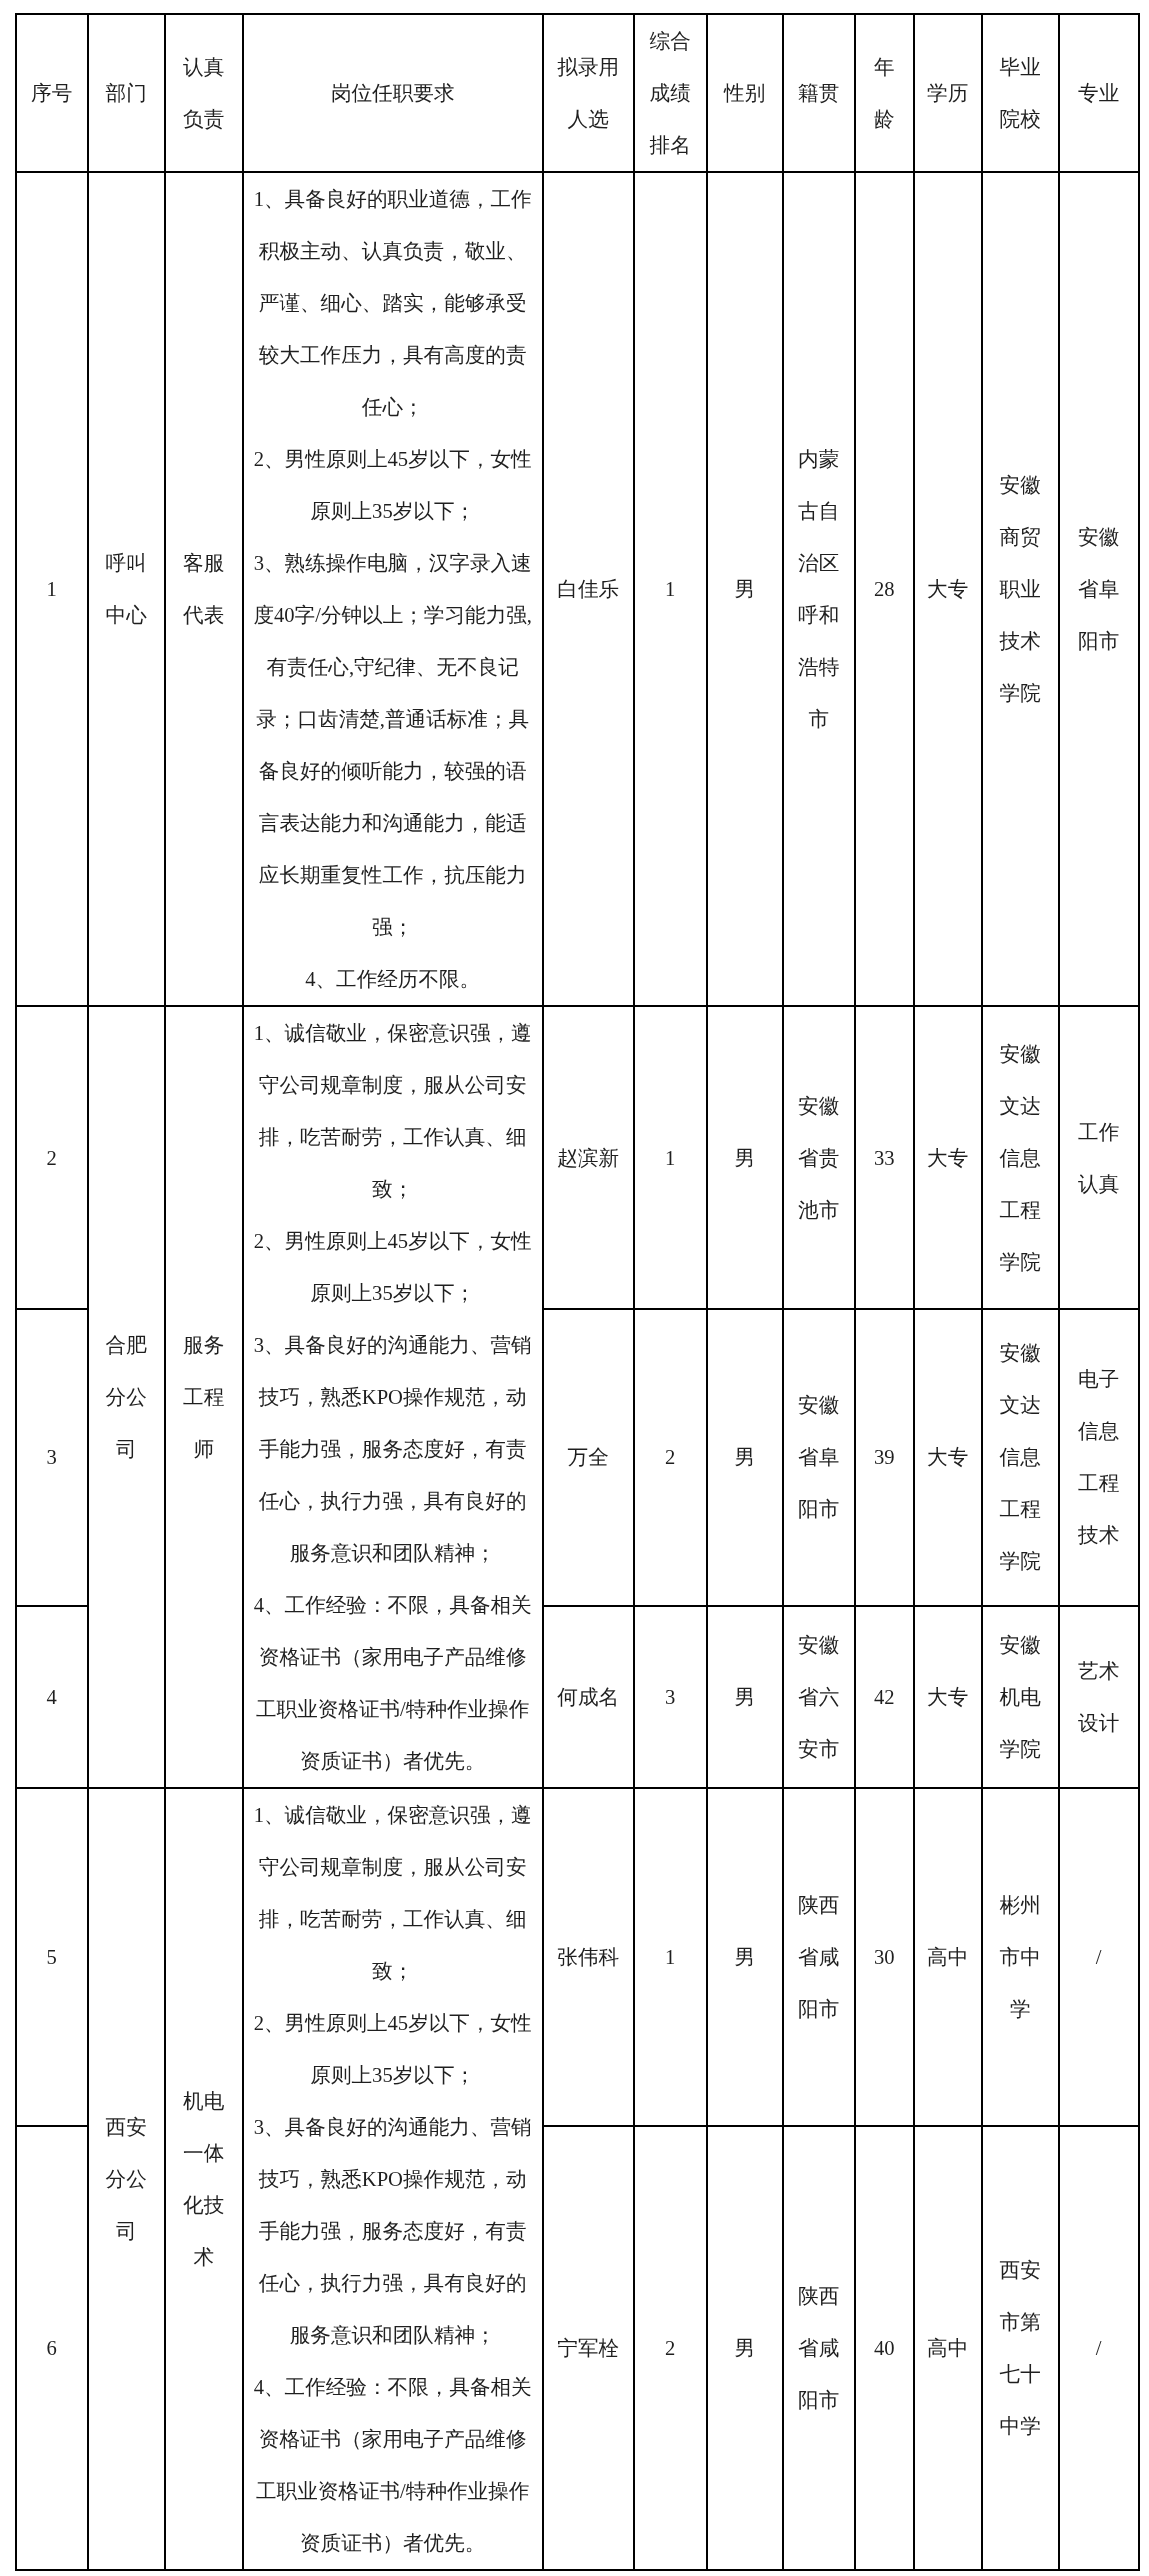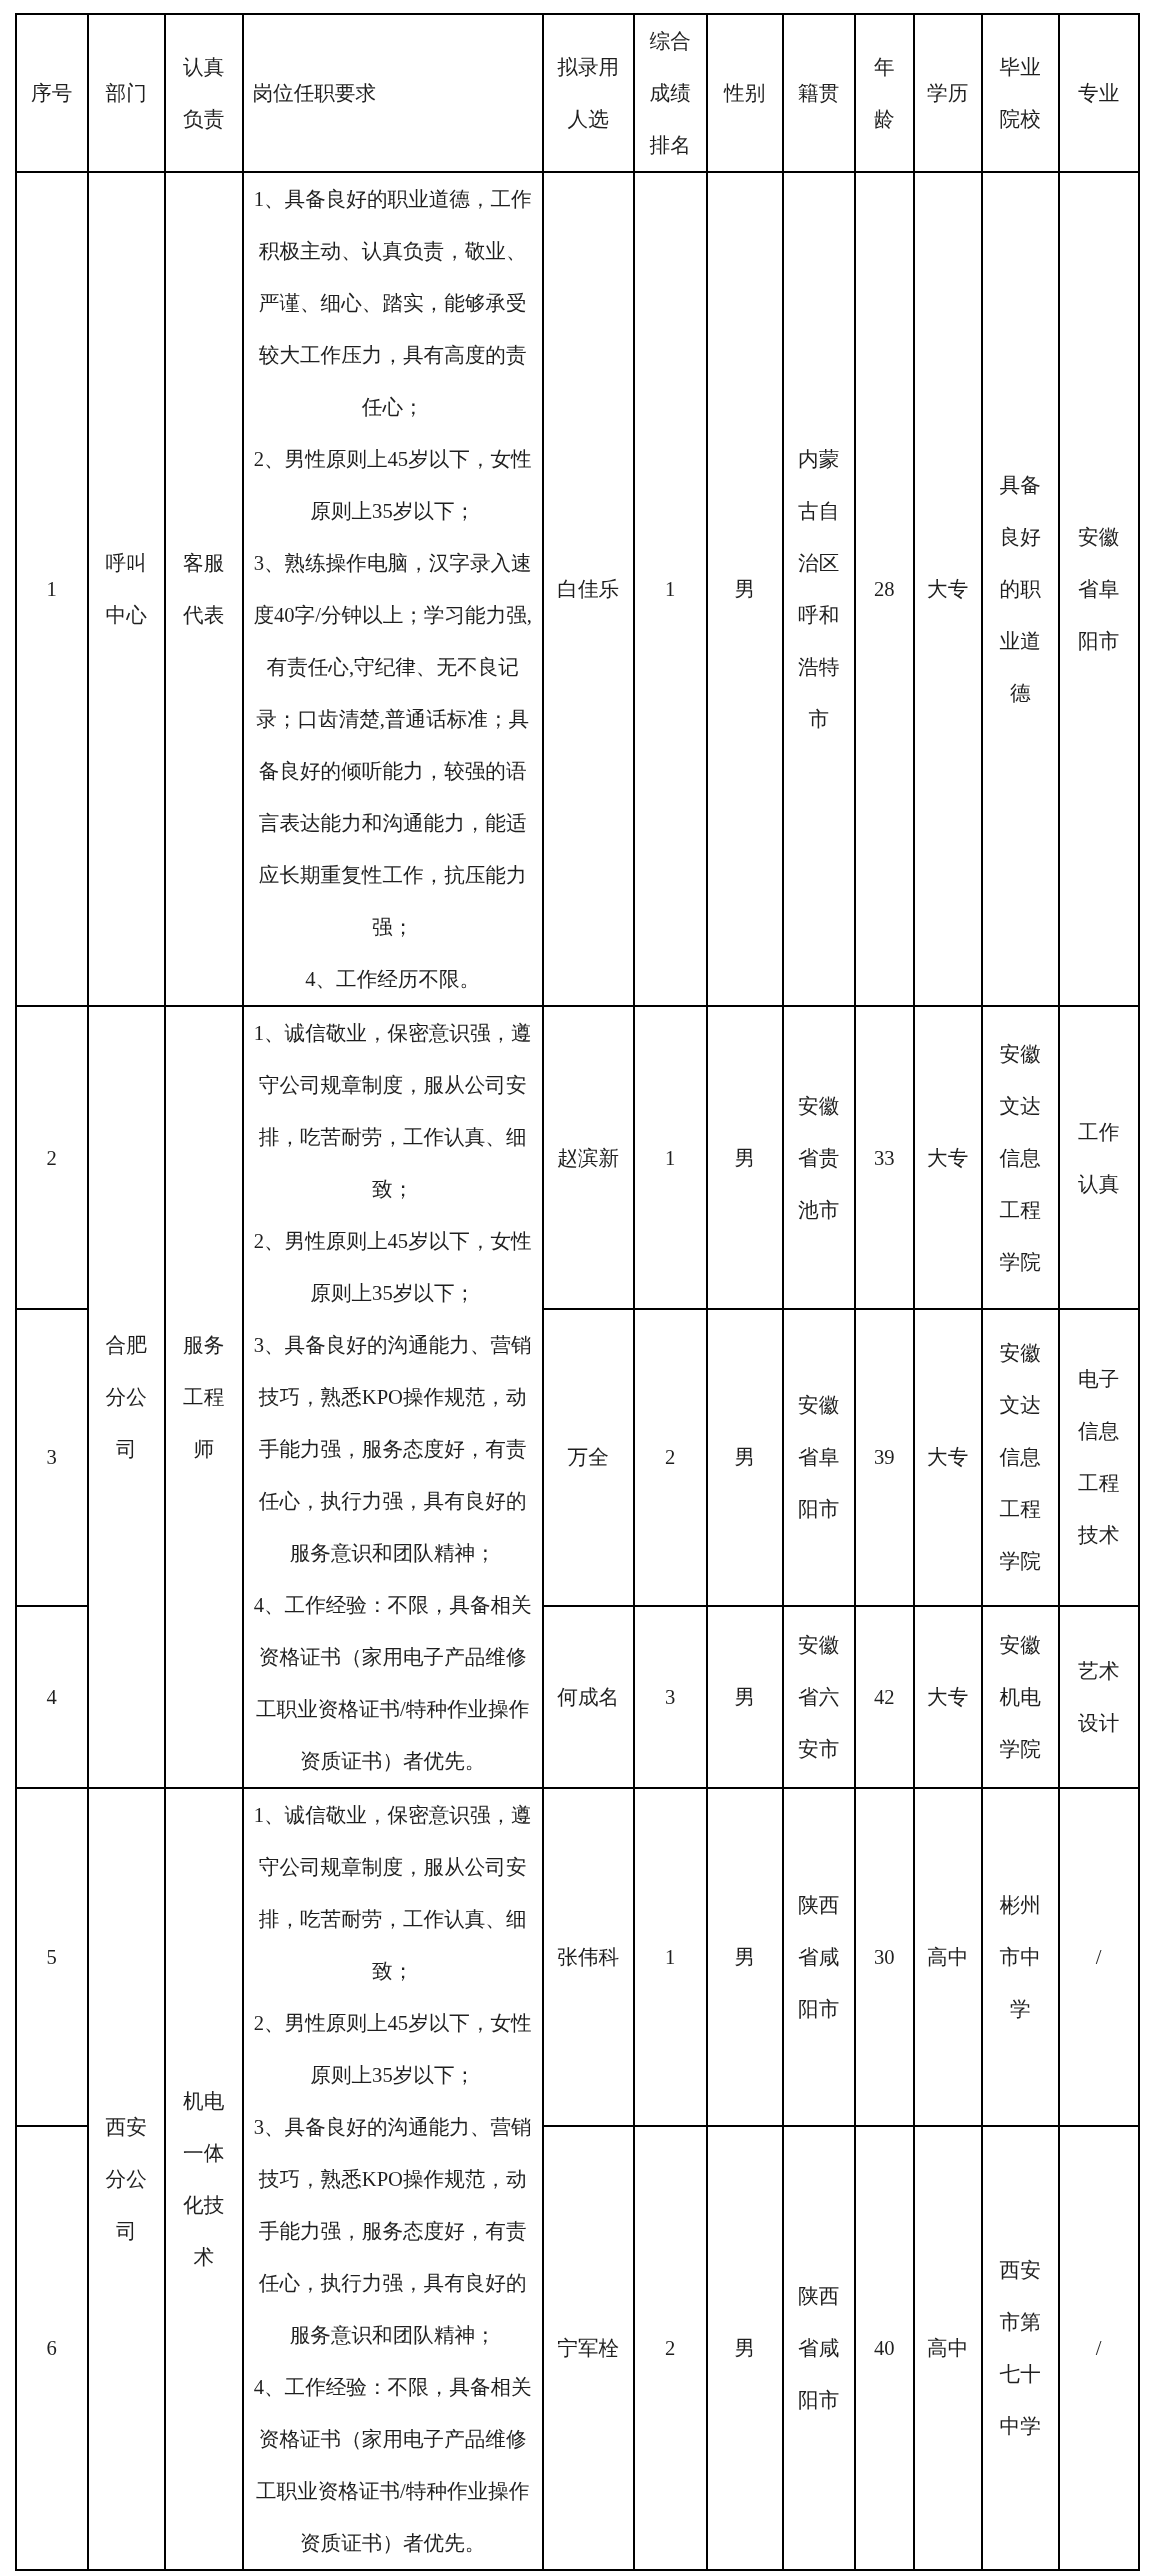--- a/index.html
+++ b/index.html
@@ -68,21 +68,21 @@
       <col style="width:68px">
         <col style="width:77px">
         <col style="width:80px">
     </colgroup>
 
     <tbody>
         <tr class="header-row">
       <th class="c-seq">序号</th>
       <th class="c-dept">部门</th>
       <th class="c-pos">认真负责</th>
-      <th class="c-req" style="text-align:left">岗位任职要求</th>
+      <th class="c-req" style="text-align:center">岗位任职要求</th>
       <th class="c-cand">拟录用人选</th>
       <th class="c-rank">综合成绩排名</th>
       <th class="c-gender">性别</th>
       <th class="c-hometown">籍贯</th>
       <th class="c-age">年龄</th>
       <th class="c-edu">学历</th>
       <th class="c-school">毕业院校</th>
       <th class="c-major">专业</th>
     </tr>
 
@@ -93,21 +93,21 @@
       <td class="c-req">1、具备良好的职业道德，工作积极主动、认真负责，敬业、严谨、细心、踏实，能够承受较大工作压力，具有高度的责任心；
 2、男性原则上45岁以下，女性原则上35岁以下；
 3、熟练操作电脑，汉字录入速度40字/分钟以上；学习能力强,有责任心,守纪律、无不良记录；口齿清楚,普通话标准；具备良好的倾听能力，较强的语言表达能力和沟通能力，能适应长期重复性工作，抗压能力强；
 4、工作经历不限。</td>
       <td class="c-cand">白佳乐</td>
       <td class="c-rank">1</td>
       <td class="c-gender">男</td>
       <td class="c-hometown">内蒙古自治区呼和浩特市</td>
       <td class="c-age">28</td>
       <td class="c-edu">大专</td>
-      <td class="c-school">具备良好的职业道德</td>
+      <td class="c-school">安徽商贸职业技术学院</td>
       <td class="c-major">安徽省阜阳市</td>
     </tr>
 
     <tr style="height:295px">
       <td class="c-seq">2</td>
       <td class="c-dept" rowspan="3">合肥分公司</td>
       <td class="c-pos" rowspan="3">服务工程师</td>
       <td class="c-req" rowspan="3">1、诚信敬业，保密意识强，遵守公司规章制度，服从公司安排，吃苦耐劳，工作认真、细致；
 2、男性原则上45岁以下，女性原则上35岁以下；
 3、具备良好的沟通能力、营销技巧，熟悉KPO操作规范，动手能力强，服务态度好，有责任心，执行力强，具有良好的服务意识和团队精神；

